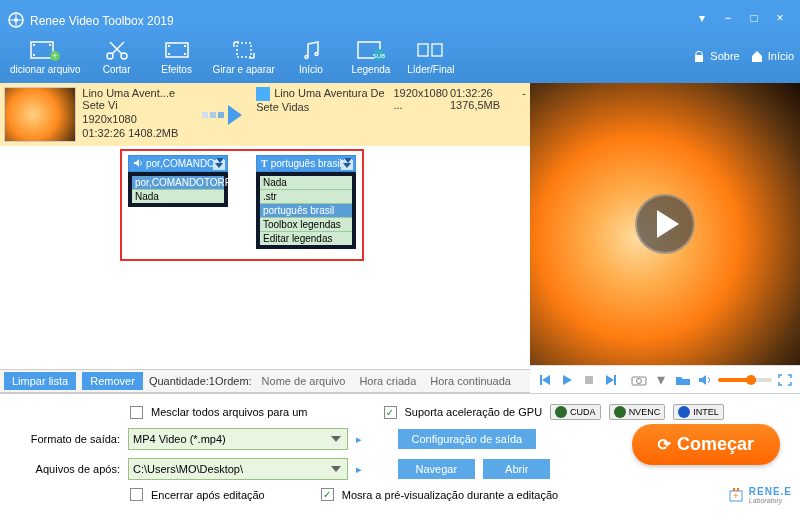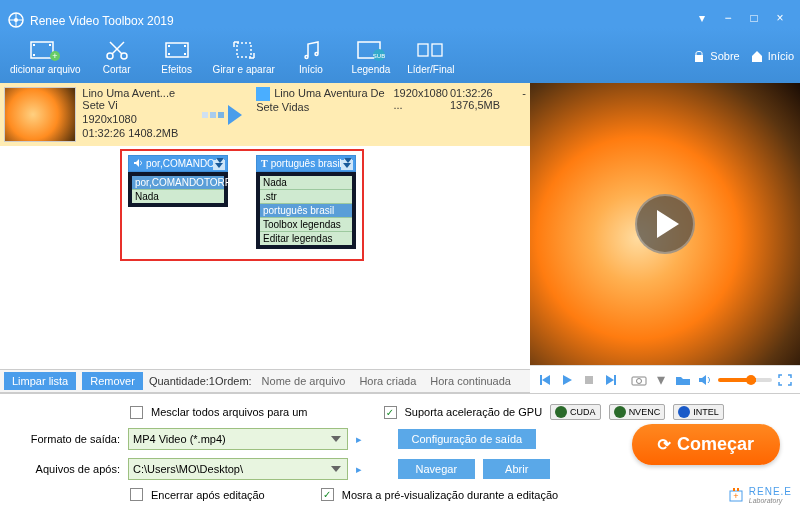--- a/index.html
+++ b/index.html
@@ -349,17 +349,17 @@
     <span>Começar</span>
   </button>
 
   <div class="brand-logo">
     <svg width="18" height="18">
         <rect x="2" y="5" width="12" height="10" fill="#fff" stroke="#4a9deb"></rect>
         <path d="M6 2 L6 5 M10 2 L10 5" stroke="#ff7700" stroke-width="2"></path>
         <text x="8" y="13" fill="#ff7700" font-size="9" text-anchor="middle">+</text>
       </svg>
     <div>
-        <div style="font-weight:normal;letter-spacing:1px">RENE.E</div>
+        <div style="font-weight:bold;letter-spacing:1px">RENE.E</div>
         <div style="font-size:7px;color:#888;font-style:italic">Laboratory</div>
       </div>
   </div>
 </div>
 
 </body></html>

